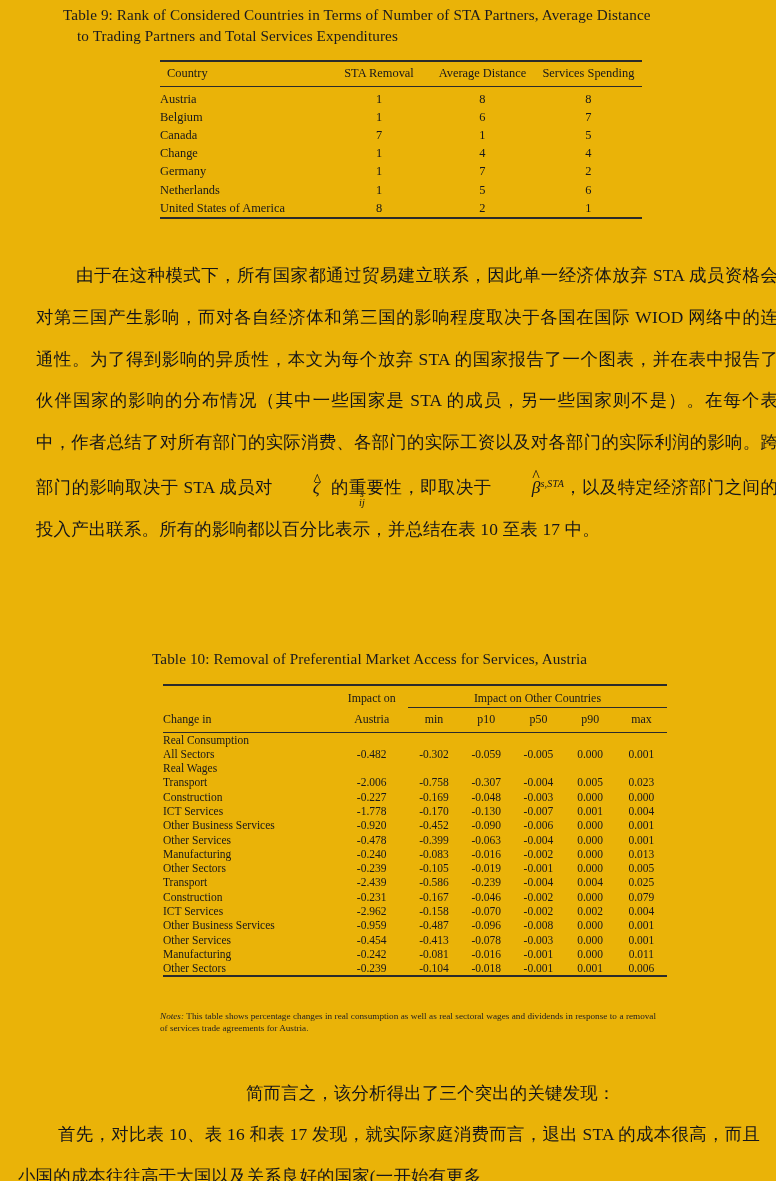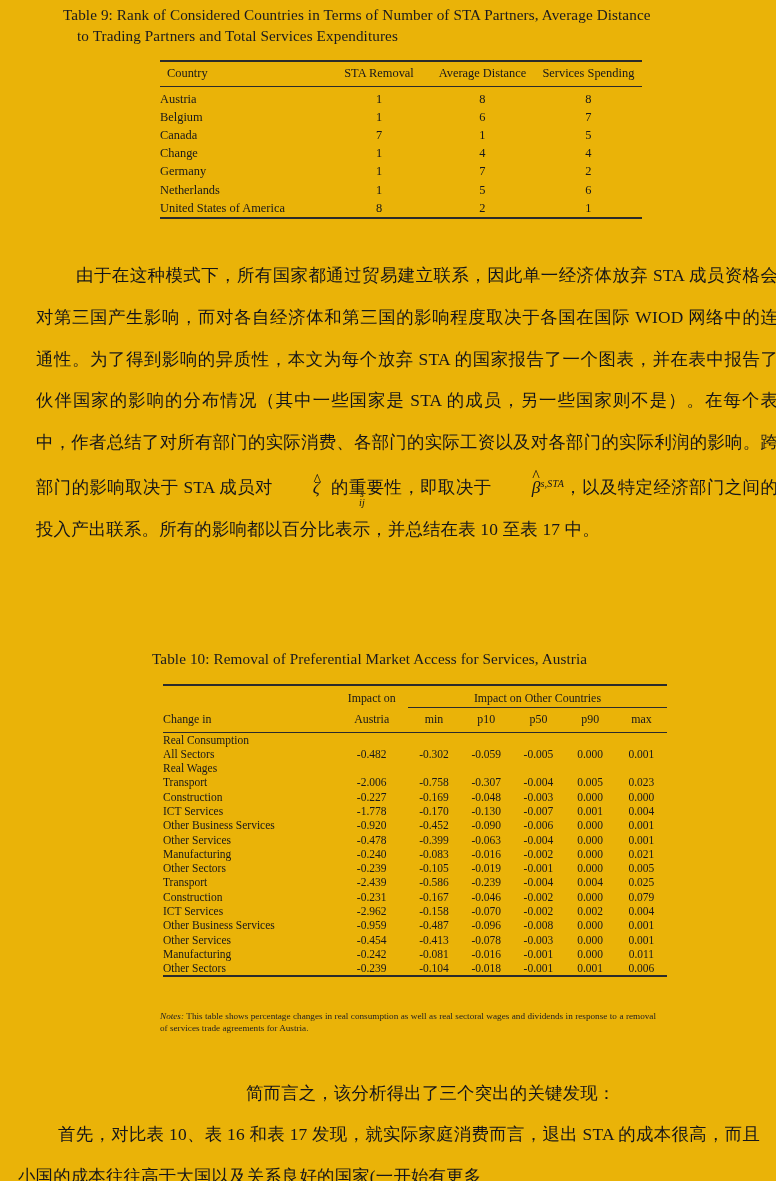--- a/index.html
+++ b/index.html
@@ -406,21 +406,21 @@
         <td class="num">0.000</td>
         <td class="num">0.001</td>
       </tr>
       <tr class="data">
         <td class="lbl indent">Manufacturing</td>
         <td class="num-austria">-0.240</td>
         <td class="num">-0.083</td>
         <td class="num">-0.016</td>
         <td class="num">-0.002</td>
         <td class="num">0.000</td>
-        <td class="num">0.021</td>
+        <td class="num">0.013</td>
       </tr>
       <tr class="data">
         <td class="lbl indent">Other Sectors</td>
         <td class="num-austria">-0.239</td>
         <td class="num">-0.105</td>
         <td class="num">-0.019</td>
         <td class="num">-0.001</td>
         <td class="num">0.000</td>
         <td class="num">0.005</td>
       </tr>

